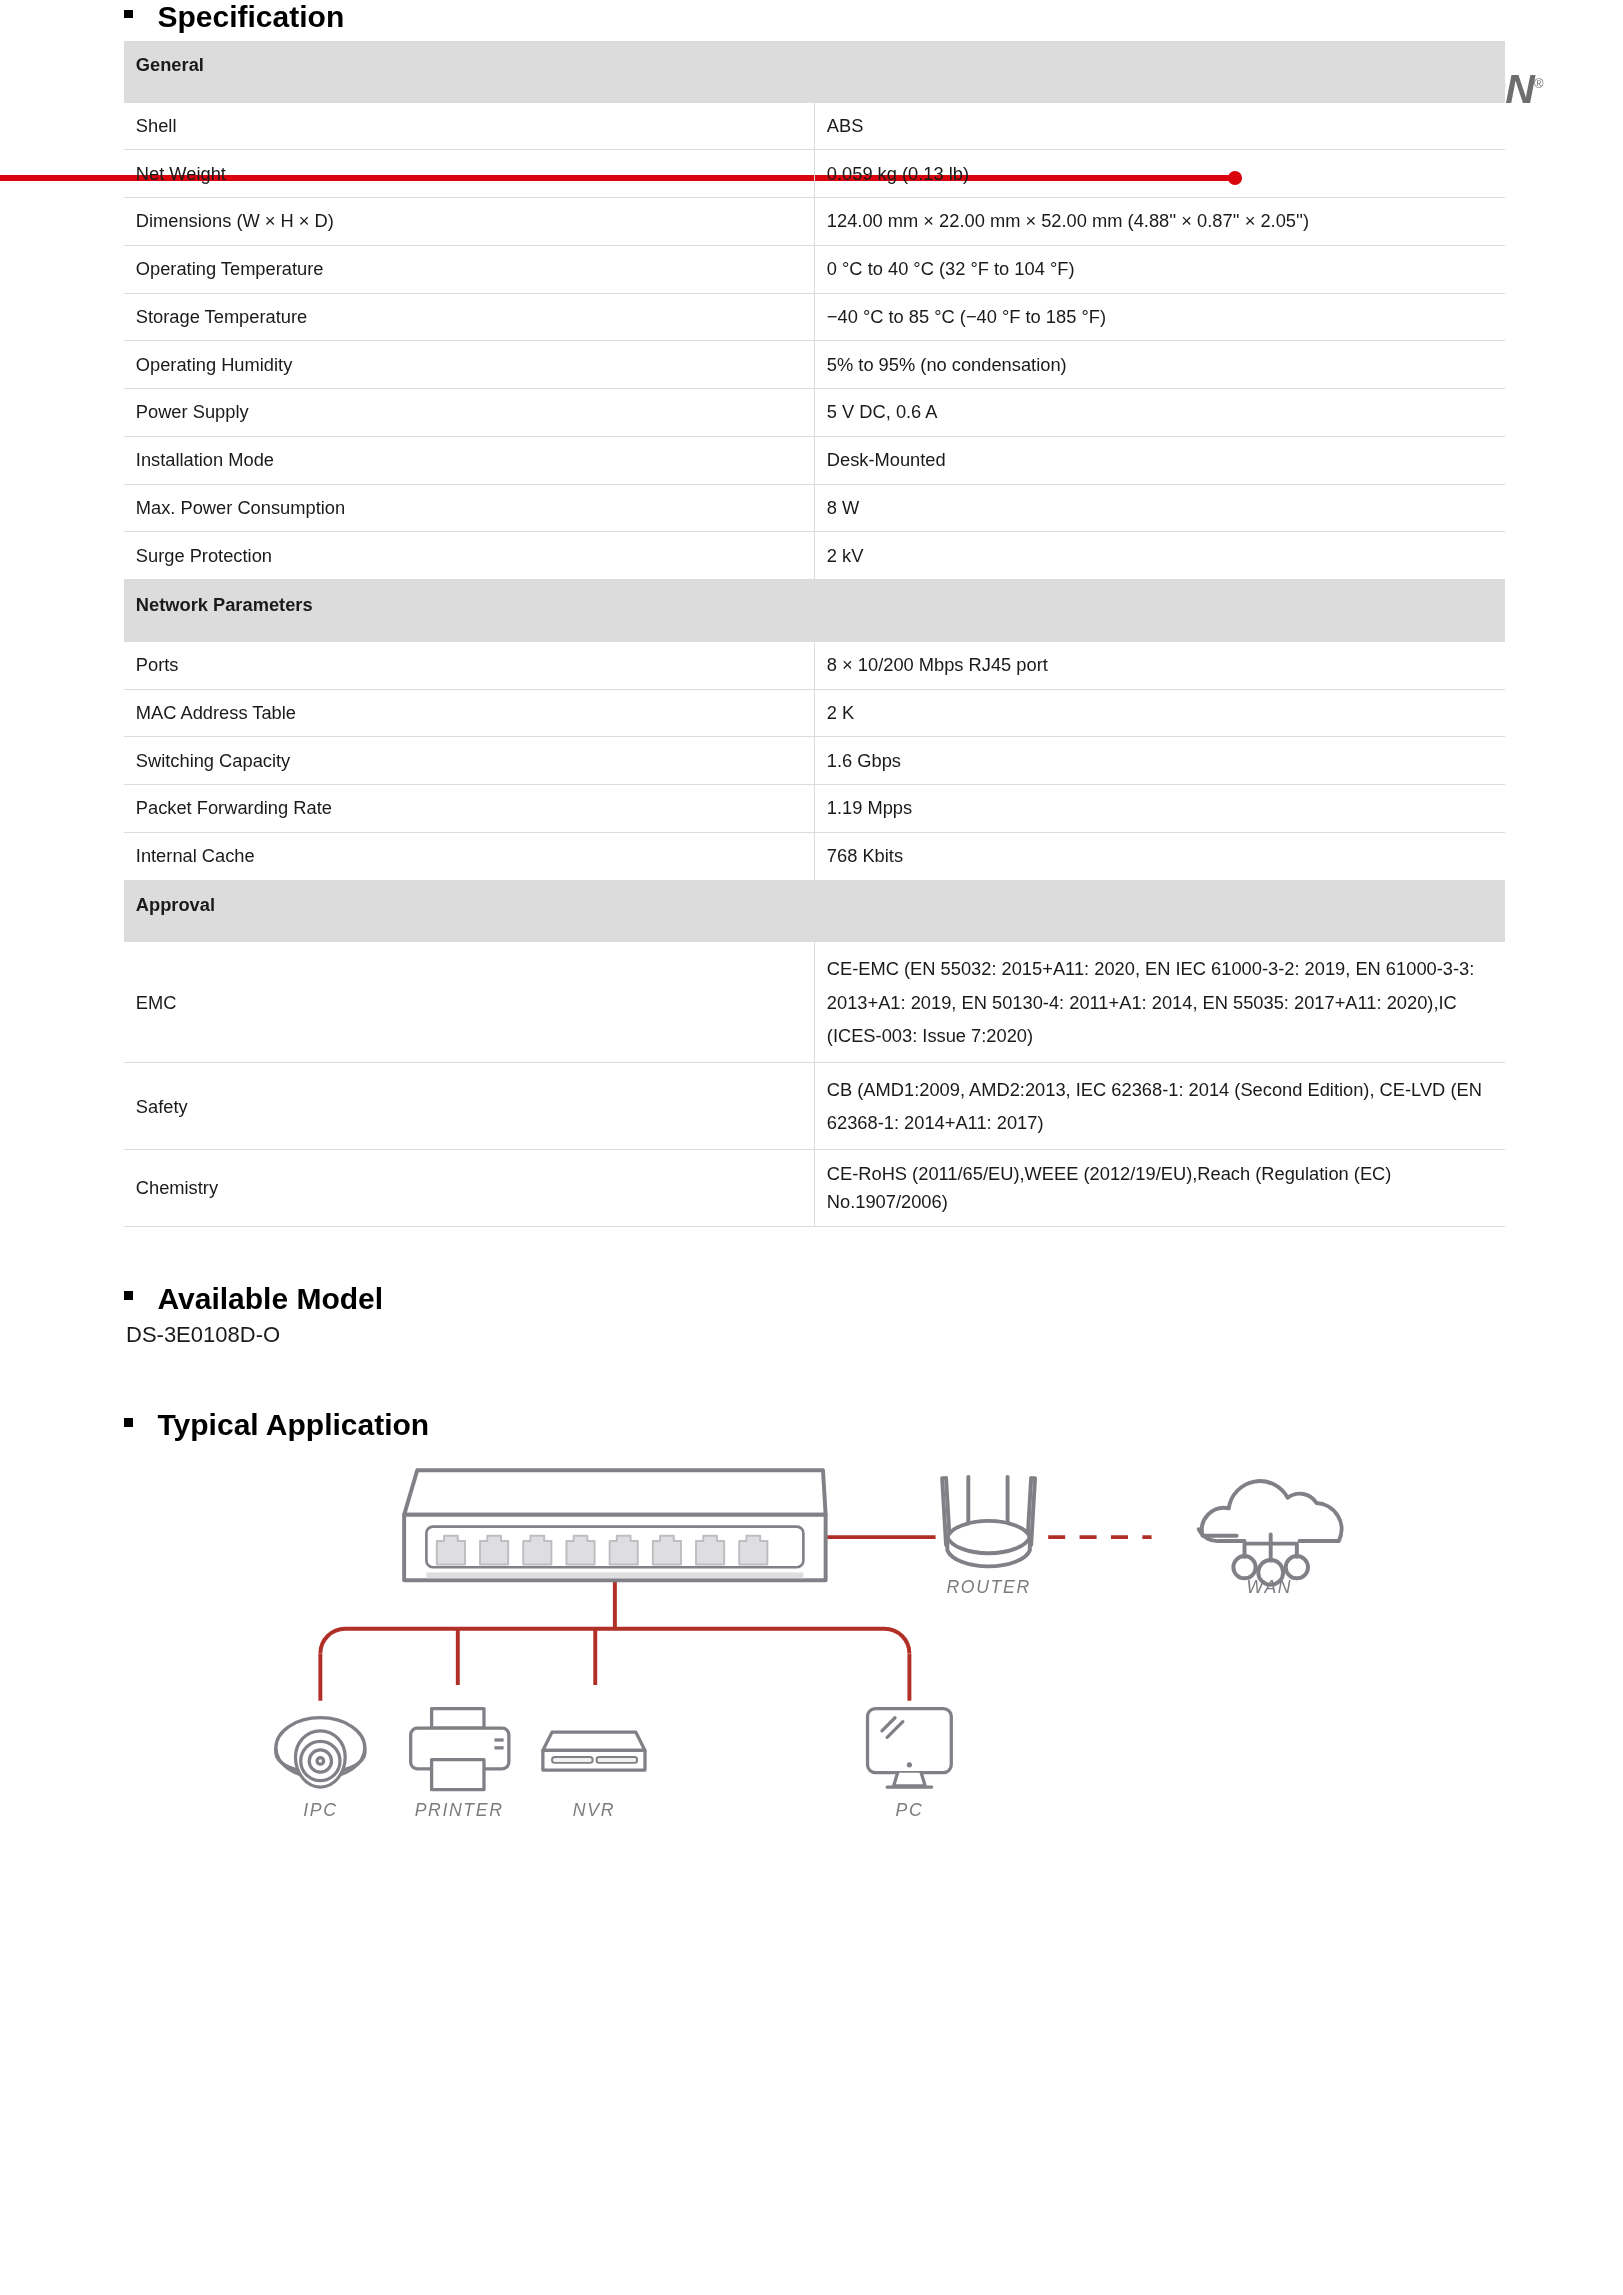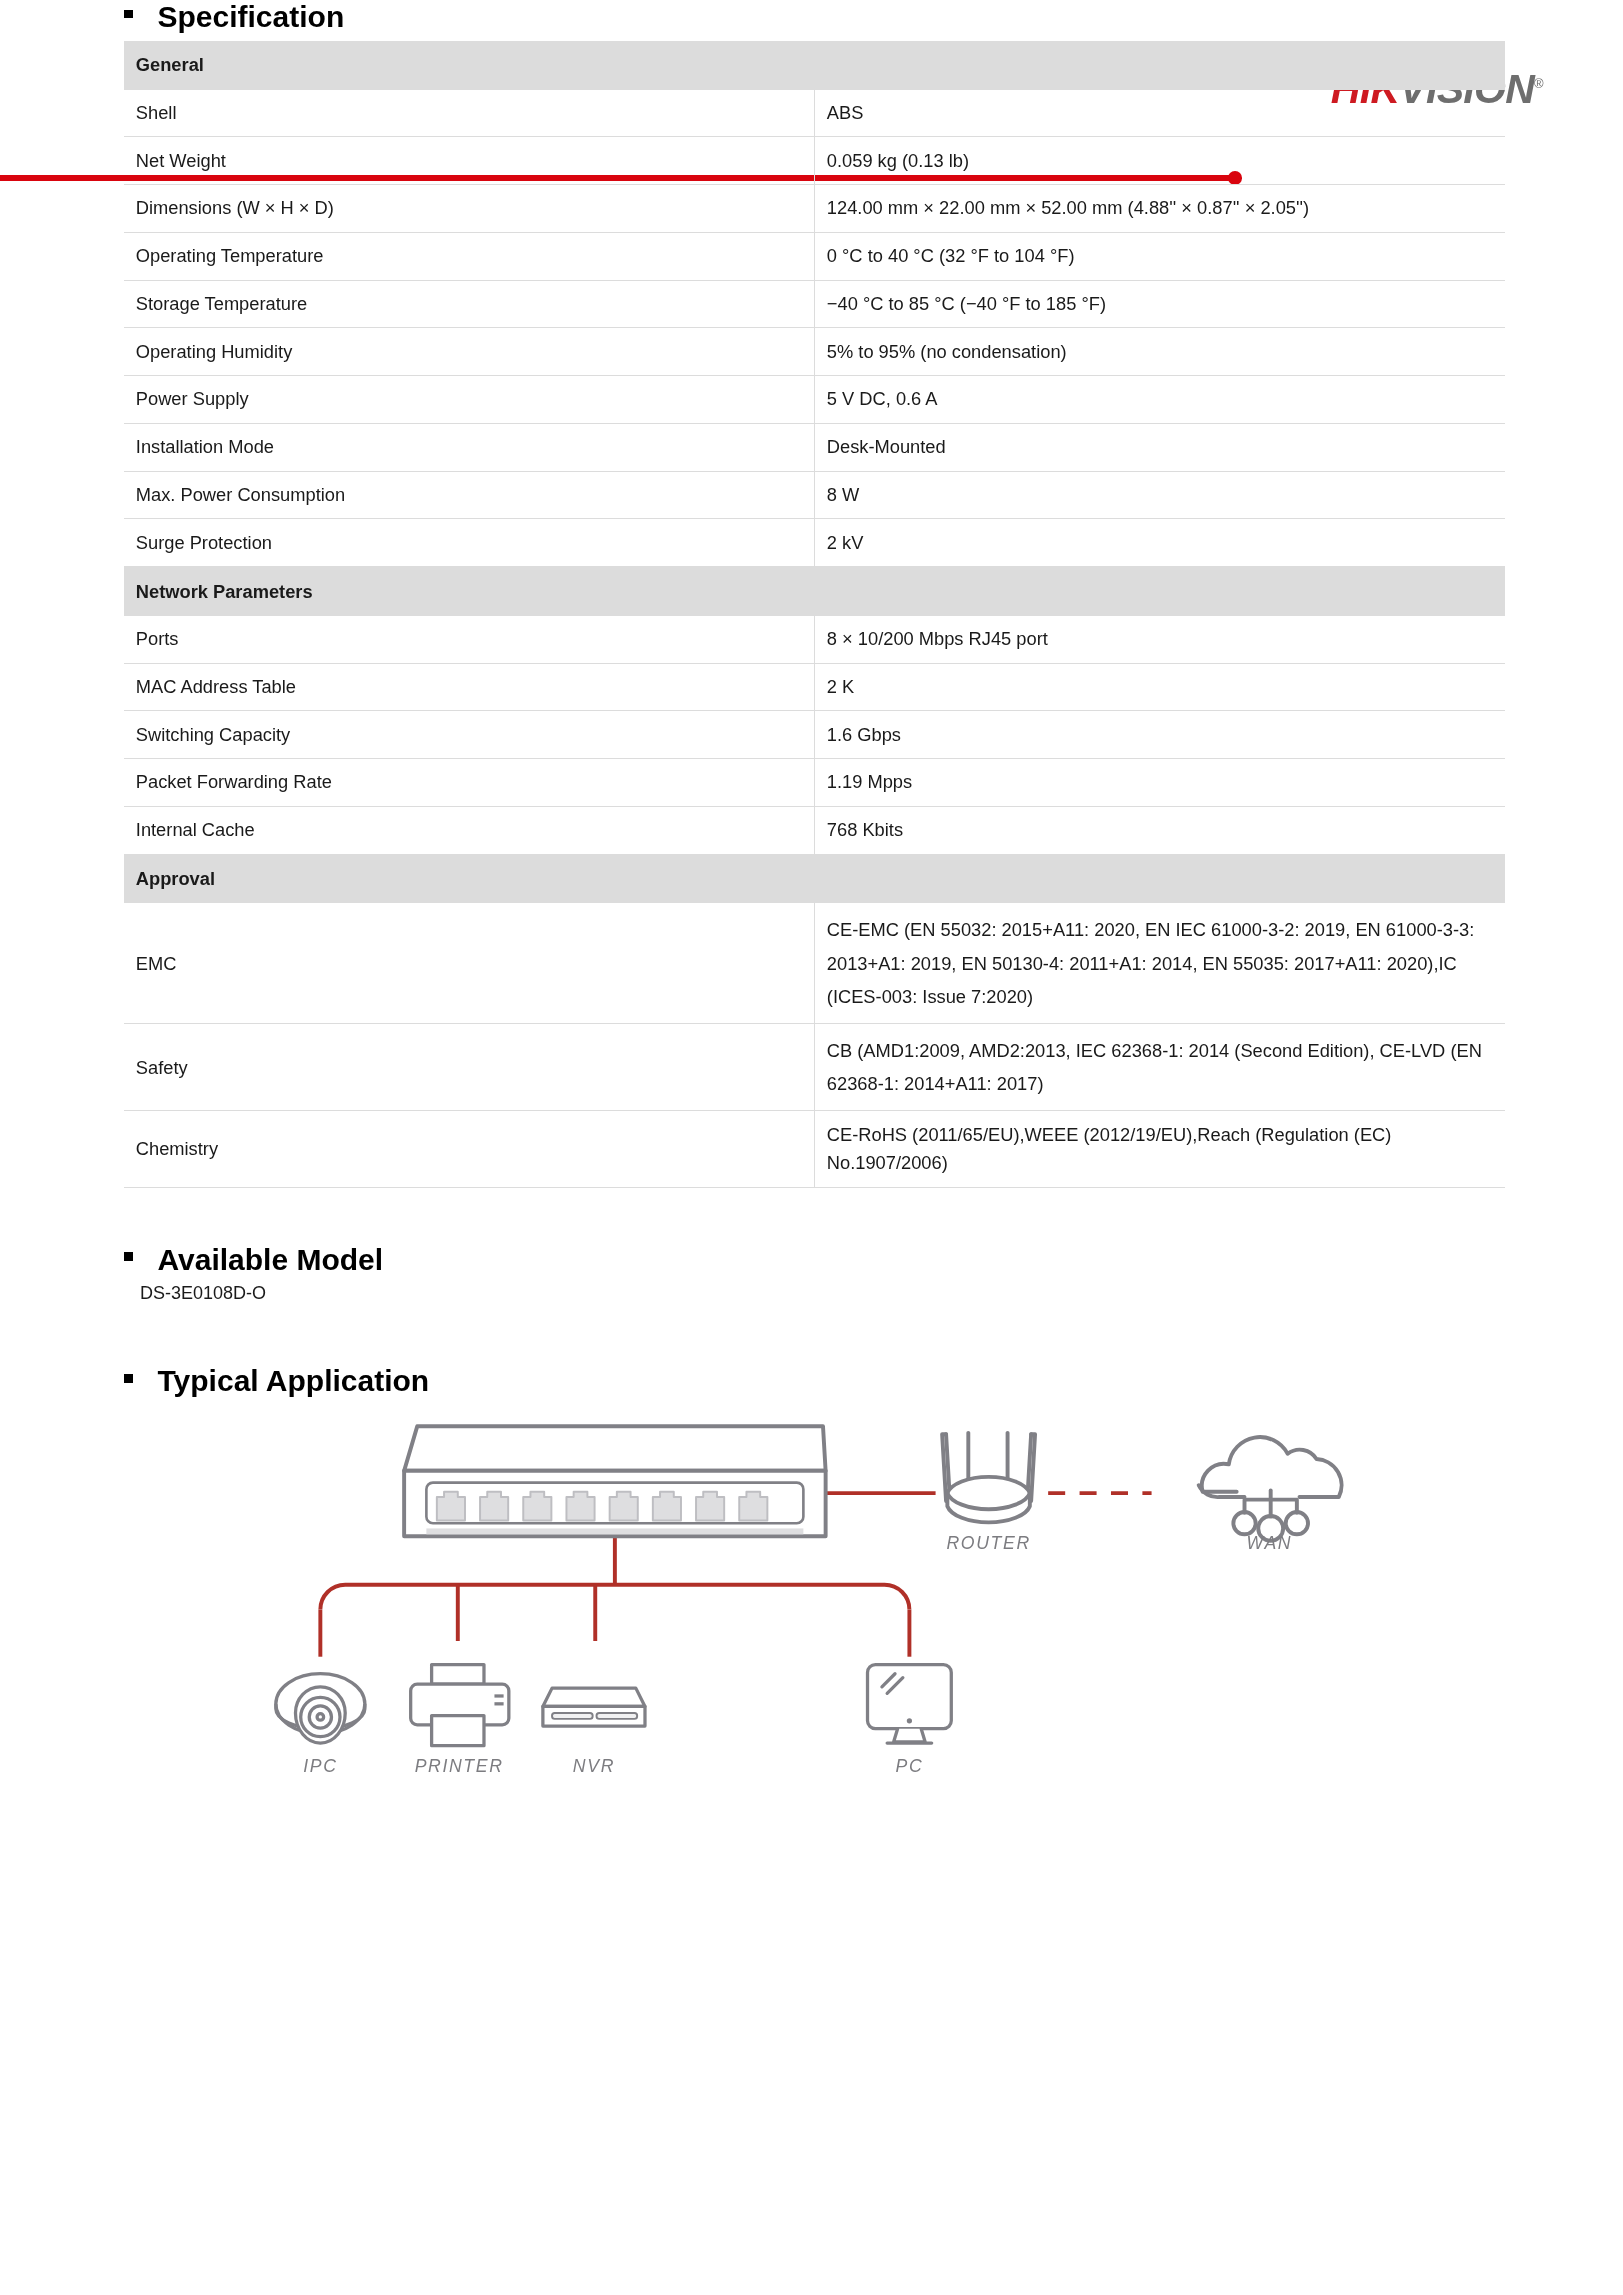--- a/index.html
+++ b/index.html
@@ -110,30 +110,30 @@
   .spec-table td.k {
     width: 393px;
     border-right: 1.3px solid #DCDCDC;
   }
   .spec-table tr.grouphead td {
     background: #DCDCDC;
     font-weight: bold;
     border-right: none;
     border-bottom: none;
     padding-top: 10.5px;
-    padding-bottom: 10px;
+    padding-bottom: 23px;
   }
   .spec-table tr.tall td { line-height: 1.85; }
 
   
   .block-gap-1 { height: 55px; }
   .model-text {
-    font-size: 18px;
+    font-size: 22px;
     margin-top: 7.9px;
-    margin-left: 16px;
+    margin-left: 2px;
     color: #1a1a1a;
   }
   .block-gap-2 { height: 60px; }
 
   
   .diagram {
     position: relative;
     width: 1381px;
     height: 367px;
     margin-top: 15.7px;

